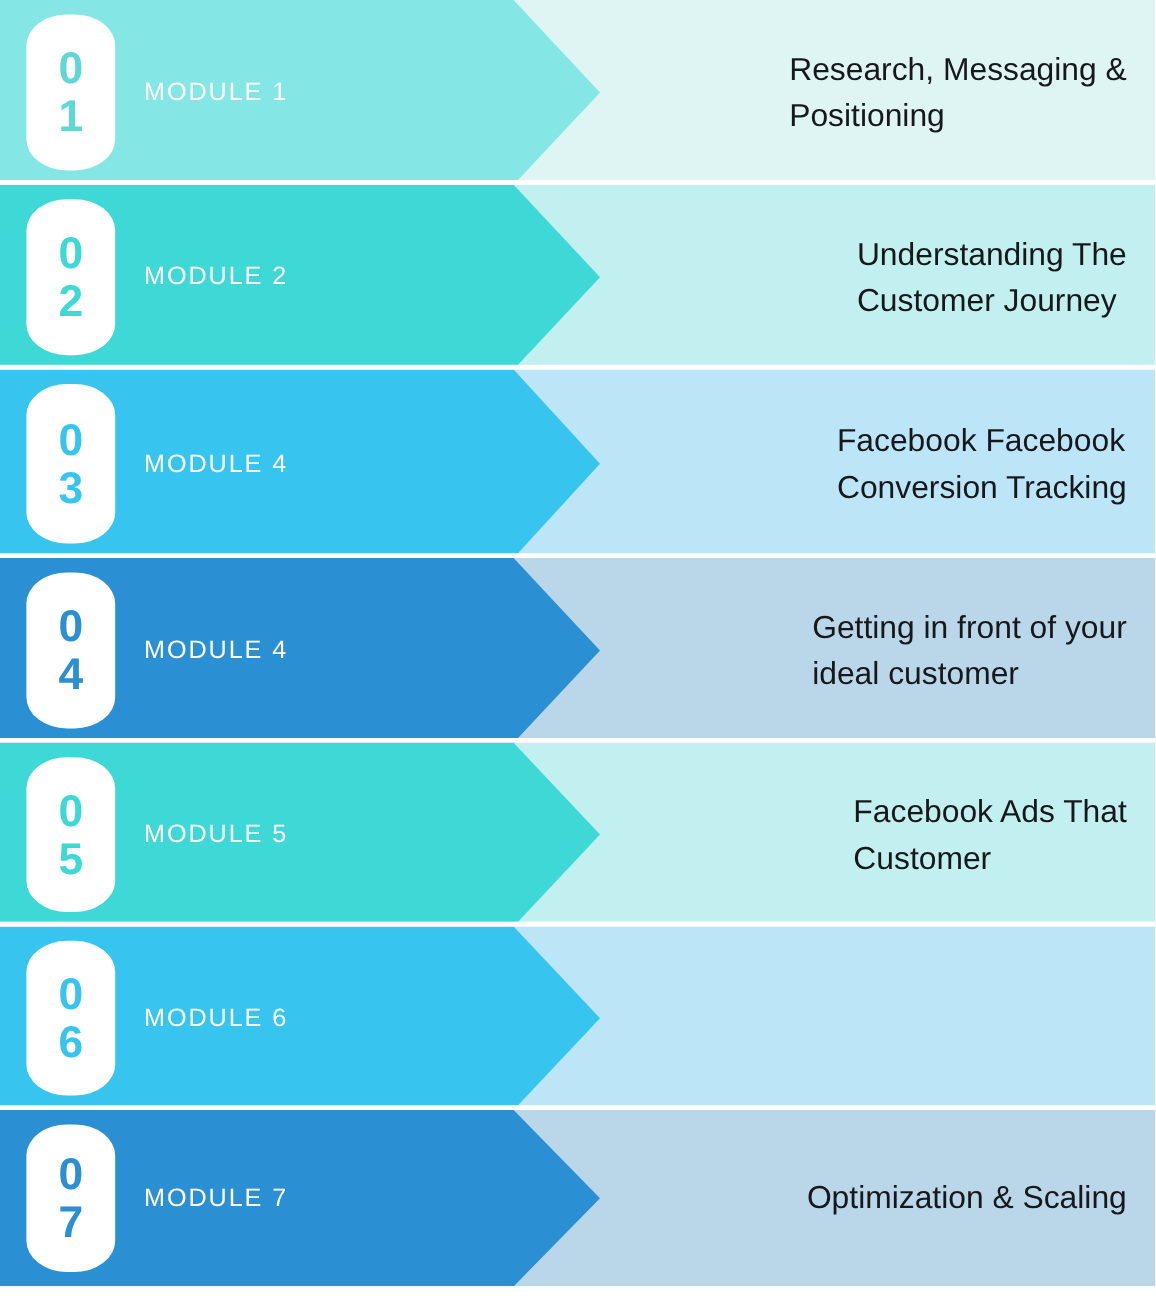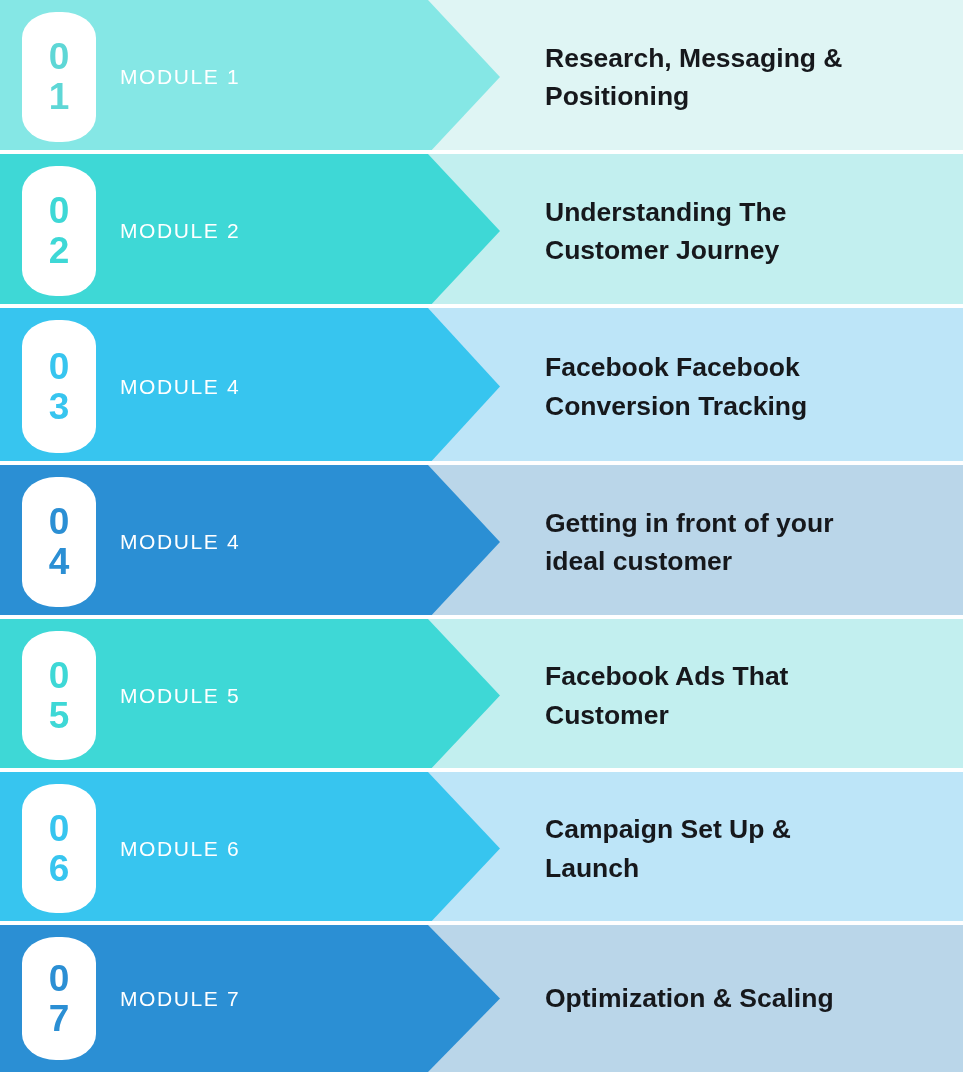--- a/index.html
+++ b/index.html
@@ -87,23 +87,24 @@
   .module-title {
     position: absolute;
     left: 545px;
     right: 24px;
     top: 0;
     bottom: 0;
     display: flex;
     align-items: center;
     z-index: 3;
     color: #16181c;
-    font-weight: 700;
+    font-weight: 400;
     font-size: 26.5px;
     line-height: 1.45;
+    justify-content: flex-end;
   }
   .module-title span {
     display: block;
   }
 
   
   .row-gap {
     position: absolute;
     left: 0;
     right: 0;
@@ -207,26 +208,20 @@
       <div class="row-gap"></div>
     </div>
     <div class="module-row" style="height: 153px;">
       <div class="row-panel" style="background: rgb(189, 229, 248);"></div>
       <div class="row-arrow" style="background: rgb(55, 197, 239);"></div>
       <div class="badge">
         <div class="badge-digit" style="color: rgb(55, 197, 239);">0</div>
         <div class="badge-digit" style="color: rgb(55, 197, 239);">6</div>
       </div>
       <div class="module-label">MODULE 6</div>
-      <div class="module-title">
-        <div>
-          <span>Campaign Set Up &amp;</span>
-          <span>Launch</span>
-        </div>
-      </div>
       <div class="row-gap"></div>
     </div>
     <div class="module-row no-gap" style="height: 147px;">
       <div class="row-panel" style="background: rgb(186, 214, 233);"></div>
       <div class="row-arrow" style="background: rgb(43, 143, 212);"></div>
       <div class="badge">
         <div class="badge-digit" style="color: rgb(43, 143, 212);">0</div>
         <div class="badge-digit" style="color: rgb(43, 143, 212);">7</div>
       </div>
       <div class="module-label">MODULE 7</div>

